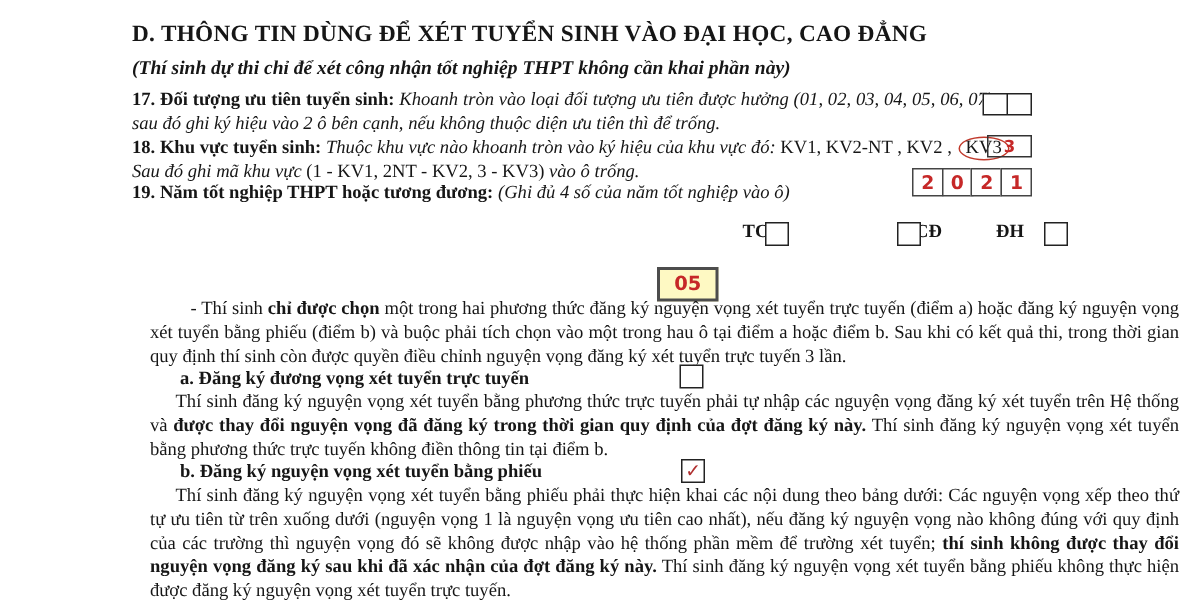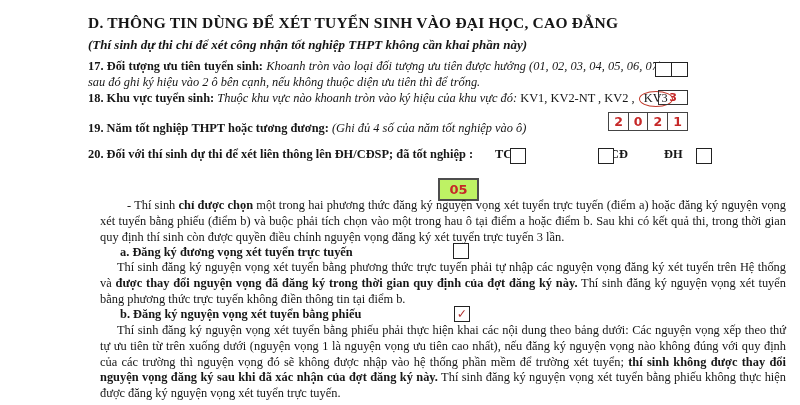--- a/index.html
+++ b/index.html
@@ -46,21 +46,21 @@
   .yearboxes .ycell:first-child{margin-left:0;}
 
   .i20{left:88px;top:147px;width:690px;height:20px;}
   .i20 .lbl{position:absolute;left:0;top:0;white-space:nowrap;font-weight:bold;}
   .opt-lbl{position:absolute;top:0;font-weight:bold;white-space:nowrap;}
   .chk{position:absolute;width:16px;height:16px;border:1.3px solid #222;background:#fff;box-sizing:border-box;}
   .chk .mark{display:block;text-align:center;line-height:14px;font-size:12.5px;color:#b03030;font-weight:bold;font-family:"DejaVu Sans",sans-serif;}
 
   .i21{left:88px;top:164px;white-space:nowrap;font-weight:bold;}
   .totalline{left:120px;top:184px;white-space:nowrap;}
-  .box05{left:438px;top:178px;width:37px;height:19px;border:2px solid #4d4d4d;background:#bef264;
+  .box05{left:438px;top:178px;width:37px;height:19px;border:2px solid #4d4d4d;background:#fef9c3;
          display:flex;align-items:center;justify-content:center;
          color:#c62828;font-weight:bold;font-size:13px;font-family:"DejaVu Sans",sans-serif;}
 
   .para1{left:88px;top:198px;width:686px;text-indent:27px;}
   .heada{left:120px;top:245px;white-space:nowrap;font-weight:bold;}
   .chk-a{left:453px;top:243px;}
   .paraa{left:88px;top:260px;width:686px;text-indent:17px;}
   .headb{left:120px;top:307px;white-space:nowrap;font-weight:bold;}
   .chk-b{left:454px;top:306px;}
   .parab{left:88px;top:323px;width:686px;text-indent:17px;}
@@ -78,33 +78,35 @@
   </div>
   <div class="abs box17">
     <span class="cell"></span>
     <span class="cell"></span>
   </div>
 
   <div class="abs i18l1">
     <span class="bold">18. Khu vực tuyển sinh: </span><span class="ital">Thuộc khu vực nào khoanh tròn vào ký hiệu của khu vực đó: </span><span>KV1, KV2-NT , KV2 , </span><span class="kv-circle">KV3</span>
   </div>
   <div class="abs box3">3</div>
+  <div class="abs i18l2">
+    <span class="ital">Sau đó ghi mã khu vực </span><span>(1 - KV1, 2NT - KV2, 3 - KV3)</span><span class="ital"> vào ô trống.</span>
+  </div>
 
   <div class="abs i19">
     <span class="bold">19. Năm tốt nghiệp THPT hoặc tương đương: </span><span class="ital">(Ghi đủ 4 số của năm tốt nghiệp vào ô)</span>
   </div>
   <div class="abs yearboxes">
     <span class="ycell">2</span>
     <span class="ycell">0</span>
     <span class="ycell">2</span>
     <span class="ycell">1</span>
   </div>
 
   <div class="abs i20">
-    <span class="lbl">20. Đối với thí sinh dự thi để xét liên thông lên ĐH/CĐSP;  đã tốt nghiệp :</span>
     <span class="opt-lbl" style="left:407px;">TC</span>
     <span class="chk" style="left:422px;top:1px;"></span>
     <span class="opt-lbl" style="left:486px;margin-left:36px;">CĐ</span>
     <span class="chk" style="left:510px;top:1px;"></span>
     <span class="opt-lbl" style="left:576px;">ĐH</span>
     <span class="chk" style="left:608px;top:1px;"></span>
   </div>
 
   <div class="abs box05">05</div>
 

